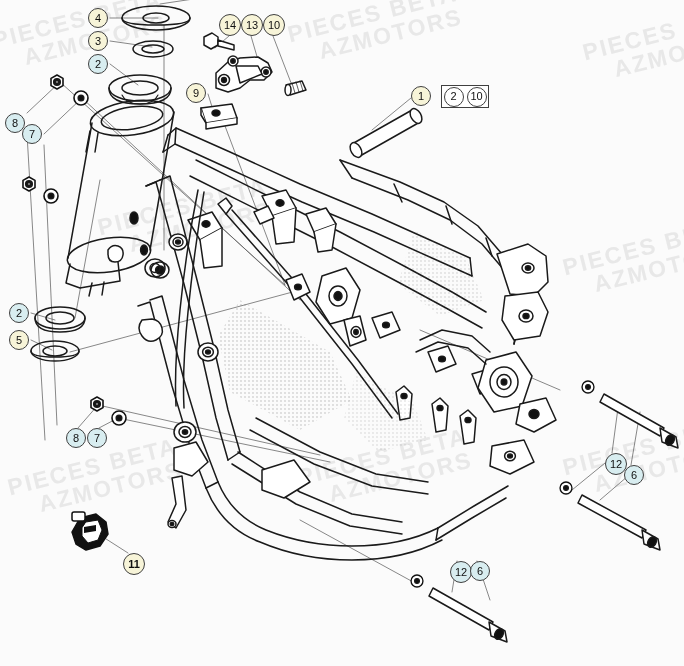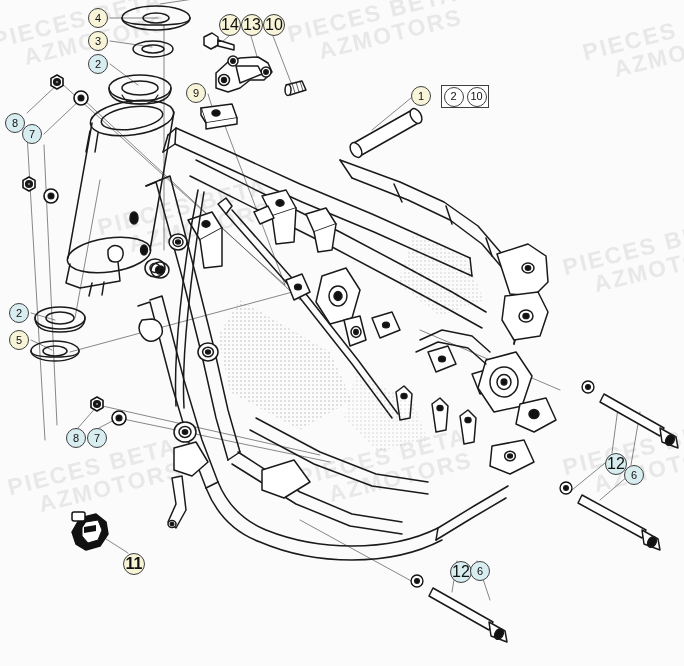--- a/index.html
+++ b/index.html
@@ -8,21 +8,21 @@
   #stage{position:relative;width:684px;height:666px;background:#fbfbfb;overflow:hidden;}
   #art{position:absolute;inset:0;width:684px;height:666px;}
   .wm-layer{position:absolute;inset:0;pointer-events:none;}
   .wm{position:absolute;color:#e8e8e8;font-weight:bold;letter-spacing:2px;
       font-family:"Liberation Sans",sans-serif;white-space:nowrap;
       transform-origin:left top;}
   .wm .l1{display:block;font-size:23px;}
   .wm .l2{display:block;font-size:23px;margin-left:26px;margin-top:-3px;}
   .callout{position:absolute;border-radius:50%;border:1.15px solid #3f3f3f;
       display:flex;align-items:center;justify-content:center;
-      font-size:16px;color:#111;font-family:"Liberation Sans",sans-serif;
+      font-size:11px;color:#111;font-family:"Liberation Sans",sans-serif;
       line-height:1;box-sizing:border-box;}
   .c-cream{background:#f7f4d8;}
   .c-blue{background:#d8edf0;}
   .c-white{background:#ffffff;}
   .c-sm{width:20px;height:20px;font-size:11px;}
   .c-md{width:22px;height:22px;}
   .grp-box{position:absolute;border:1.15px solid #3f3f3f;background:#fff;
       box-sizing:border-box;display:flex;align-items:center;gap:0px;}
   .grp-box .callout{position:relative;margin:1.5px;}
 </style>

